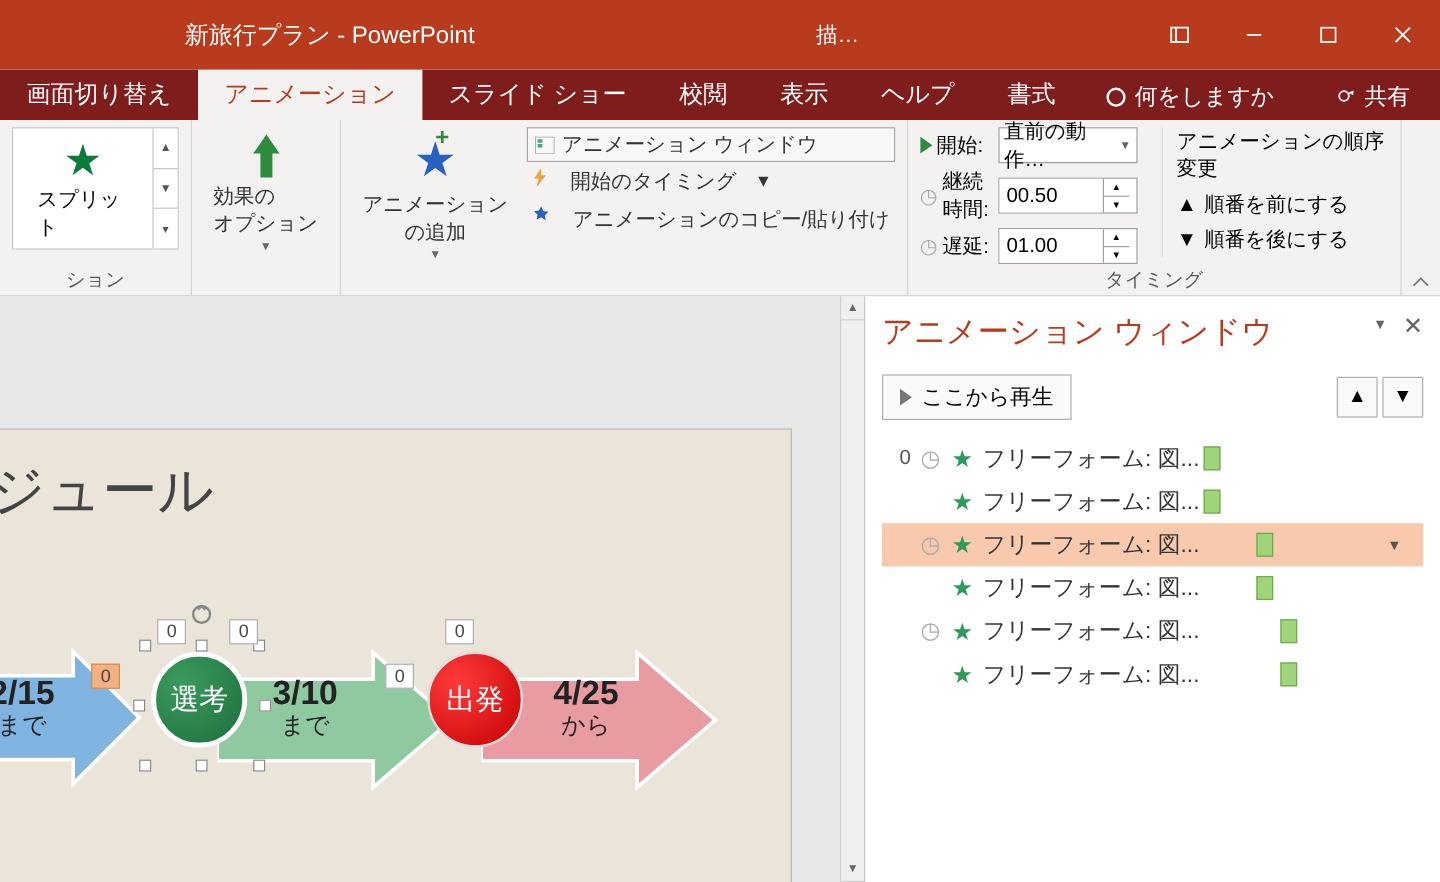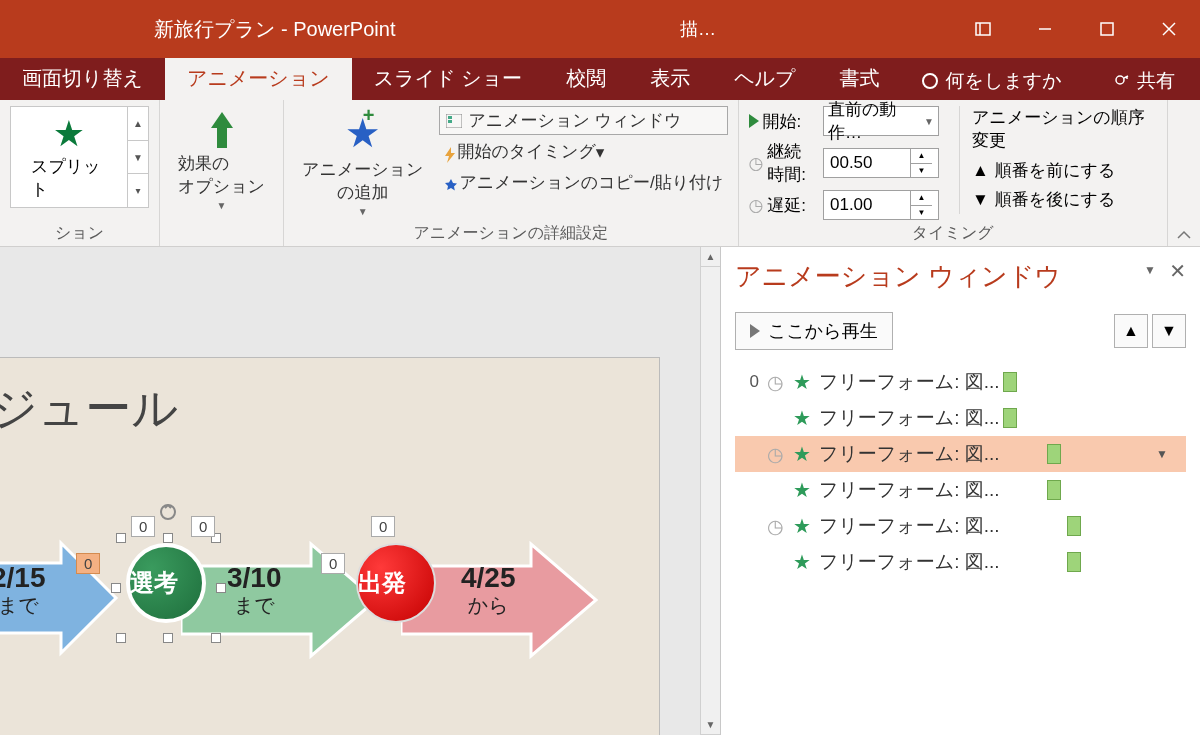--- a/index.html
+++ b/index.html
@@ -29,21 +29,21 @@
 .rgroup-label { text-align: center; font-size: 16px; color: #5b5b5b; padding: 2px 0; position: relative; }
 .rgroup-content { flex: 1; display: flex; align-items: flex-start; gap: 8px; }
 .bigbtn { display: flex; flex-direction: column; align-items: center; justify-content: center; padding: 4px 8px; gap: 2px; font-size: 17px; color: #333; }
 .bigbtn .caret { font-size: 10px; color: #666; }
 .gallery { display: flex; align-items: center; border: 1px solid #c8c8c8; background: #fff; height: 102px; }
 .gallery-item { padding: 6px 20px; display: flex; flex-direction: column; align-items: center; font-size: 17px; }
 .gallery-arrows { display: flex; flex-direction: column; border-left: 1px solid #c8c8c8; height: 100%; }
 .gallery-arrows div { flex: 1; width: 20px; display: flex; align-items: center; justify-content: center; border-bottom: 1px solid #c8c8c8; font-size: 10px; color: #555; }
 .gallery-arrows div:last-child { border-bottom: none; }
 
-.small-row { display: flex; align-items: flex-end; gap: 0; font-size: 17px; color: #333; padding: 3px 4px; white-space: nowrap; }
+.small-row { display: flex; align-items: flex-start; gap: 18px; font-size: 17px; color: #333; padding: 3px 4px; white-space: nowrap; }
 .small-col { display: flex; flex-direction: column; gap: 2px; }
 .btn-framed { border: 1px solid #a8a8a8; background: #f8f7f6; padding: 2px 6px; display: flex; align-items: center; gap: 6px; }
 
 .timing-grid { display: grid; grid-template-columns: auto auto auto; gap: 4px 6px; align-items: center; font-size: 17px; }
 .timing-grid .lbl { display: flex; align-items: center; gap: 4px; }
 .combo { border: 1px solid #a0a0a0; background: #fff; padding: 2px 4px; display: flex; align-items: center; width: 116px; height: 30px; font-size: 17px; justify-content: space-between; }
 .spinner { border: 1px solid #a0a0a0; background: #fff; display: flex; width: 116px; height: 30px; }
 .spinner input { border: none; width: 86px; padding: 0 6px; font-size: 17px; }
 .spin-arrows { display: flex; flex-direction: column; border-left: 1px solid #a0a0a0; width: 22px; }
 .spin-arrows div { flex: 1; display: flex; align-items: center; justify-content: center; font-size: 8px; border-bottom: 1px solid #a0a0a0; }
@@ -62,21 +62,21 @@
 .vscroll-btn { height: 20px; display: flex; align-items: center; justify-content: center; font-size: 10px; color: #666; border-bottom: 1px solid #d0d0d0; }
 .vscroll-track { flex: 1; }
 
 .slide { position: absolute; left: -20px; top: 110px; width: 680px; height: 380px; background: #ebe4d9; border: 1px solid #bbb; }
 .slide-title { position: absolute; top: 20px; left: 10px; font-size: 46px; color: #444; font-weight: 400; }
 
 .arrow-shape { position: absolute; }
 .arrow-blue { left: -40px; top: 180px; }
 .arrow-green { left: 200px; top: 180px; }
 .arrow-red { left: 420px; top: 180px; }
-.circ { position: absolute; width: 80px; height: 80px; border-radius: 50%; display: flex; align-items: center; justify-content: flex-start; color: #fff; font-size: 24px; font-weight: bold; top: 185px; }
+.circ { position: absolute; width: 80px; height: 80px; border-radius: 50%; display: flex; align-items: center; justify-content: center; color: #fff; font-size: 24px; font-weight: normal; top: 185px; }
 .circ-green { left: 145px; background: radial-gradient(circle at 30% 30%, #3a9b5e, #1e6e3c); border: 4px solid #fff; }
 .circ-red { left: 375px; background: radial-gradient(circle at 30% 30%, #ff3a3a, #c40000); border: 2px solid #ddd; }
 
 .arrow-text { position: absolute; font-size: 28px; font-weight: bold; color: #222; text-align: center; line-height: 1.1; }
 .arrow-sub { font-size: 20px; font-weight: normal; display: block; }
 
 .sel-handle { width: 10px; height: 10px; background: #fff; border: 1px solid #888; position: absolute; }
 .sel-rot { width: 18px; height: 18px; position: absolute; }
 .badge-num { position: absolute; background: #fff; border: 1px solid #aaa; font-size: 15px; padding: 1px 7px; color: #444; }
 .badge-num.orange { background: #f4b183; border-color: #d48b4f; }
@@ -223,21 +223,20 @@
           <span class="caret">▾</span>
         </div>
         <div class="small-row">
           <svg width="16" height="16">
               <path d="M8 1l2 4 4 .5-3 3 .8 4L8 10l-3.8 2 .8-4-3-3 4-.5z" fill="#2860c4"></path>
             </svg>
           <span>アニメーションのコピー/貼り付け</span>
         </div>
       </div>
     </div>
-    <div class="rgroup-label">アニメーションの詳細設定</div>
   </div>
 
   <div class="rgroup" style="flex:1">
     <div class="rgroup-content" style="gap:14px">
       <div class="timing-grid">
         <div class="lbl">
             <span class="tri-r"></span>
             <span>開始:</span>
           </div>
         <div class="combo">

